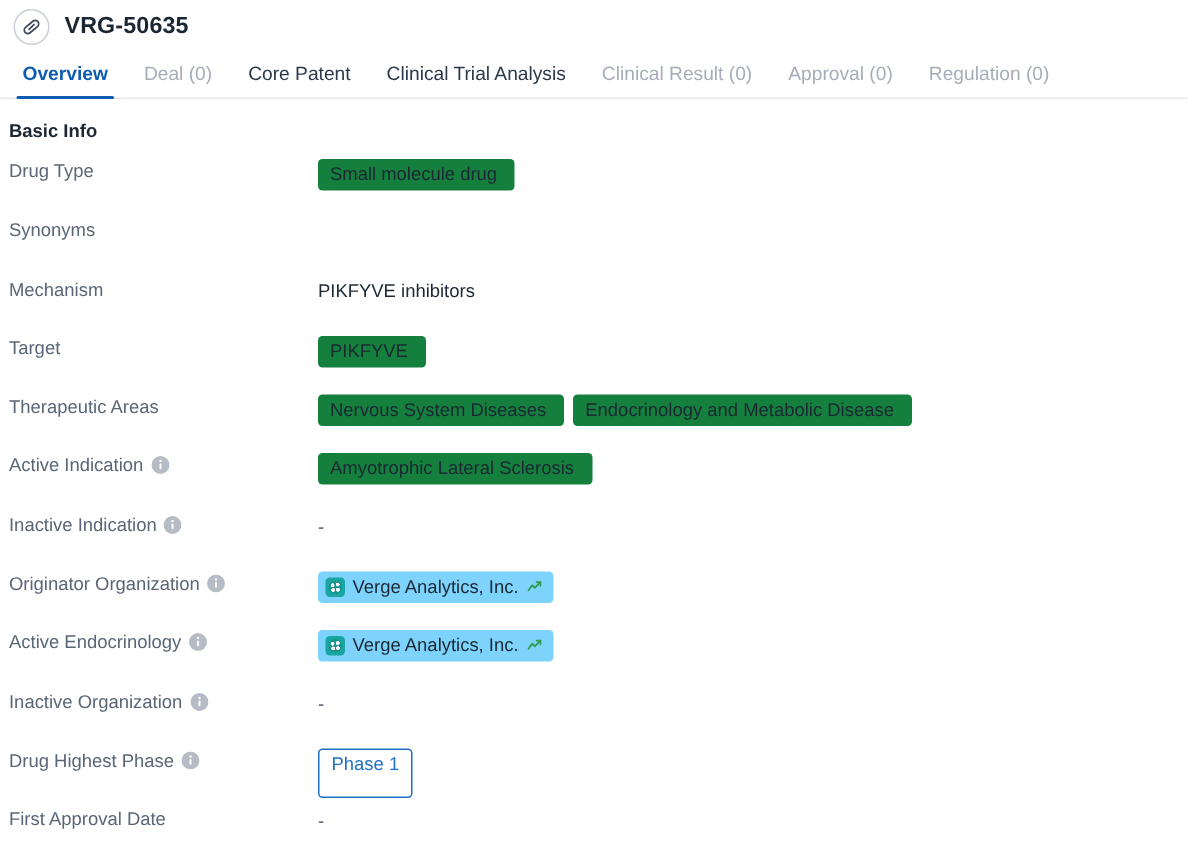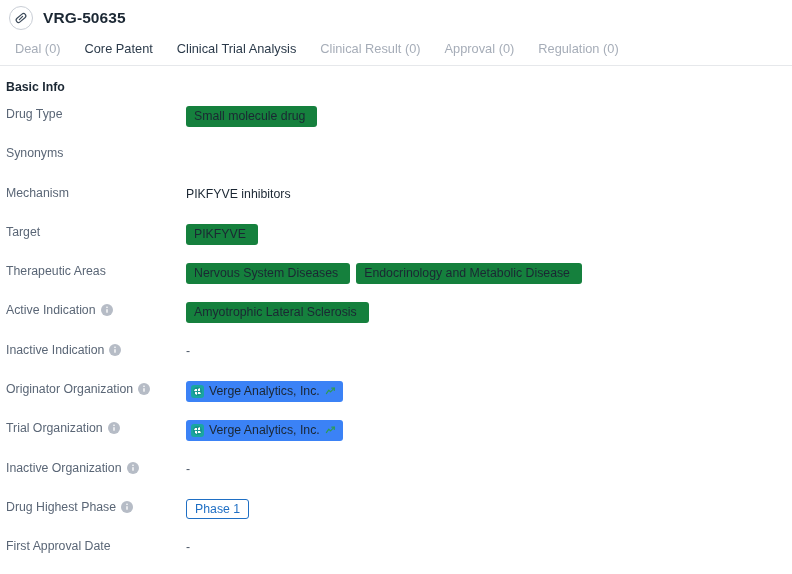--- a/index.html
+++ b/index.html
@@ -86,20 +86,21 @@
   .section-title {
     font-size: 12.3px;
     font-weight: bold;
     color: #1b2733;
     margin: 0 16px 10px 0;
   }
   .row {
     display: flex;
     align-items: flex-start;
     height: 39.3px;
+    gap: 26px;
   }
   .row-label {
     width: 180px;
     flex: 0 0 180px;
     font-size: 12.3px;
     color: #5a6676;
     display: flex;
     align-items: center;
     gap: 5px;
     padding-top: 2px;
@@ -130,21 +131,21 @@
   .chip {
     background: #15803d;
     border-radius: 3px;
     padding: 3px 12px 4px 8px;
     font-size: 12.3px;
     color: #1b2733;
     white-space: nowrap;
     line-height: 14px;
   }
   .chip-org {
-    background: #3b82f6;
+    background: #7dd3fc;
     border-radius: 3px;
     padding: 2px 7px 3px 5px;
     font-size: 12.3px;
     color: #1b2733;
     display: inline-flex;
     align-items: center;
     gap: 5px;
     white-space: nowrap;
     line-height: 16px;
     cursor: pointer;
@@ -171,21 +172,21 @@
       radial-gradient(circle at 35% 70%, #ffffff 0 1.2px, transparent 1.4px),
       radial-gradient(circle at 70% 68%, #ffffff 0 1.2px, transparent 1.4px),
       #16948f;
   }
   .phase-badge {
     display: inline-block;
     border: 1px solid #1f6fc4;
     border-radius: 3px;
     color: #1f6fc4;
     font-size: 12.3px;
-    padding: 2px 8px 1px 8px;
+    padding: 2px 8px 14px 8px;
     line-height: 15px;
     background: #ffffff;
     cursor: pointer;
   }
 
   
   .info-icon {
     width: 12px;
     height: 12px;
     flex: 0 0 auto;
@@ -206,20 +207,21 @@
   <span class="drug-avatar">
     <svg width="14" height="14" viewBox="0 0 24 24" fill="none" stroke="#3c4a5a" stroke-width="2" stroke-linecap="round">
       <rect x="2.5" y="8" width="19" height="8" rx="4" transform="rotate(-40 12 12)"></rect>
       <line x1="9.2" y1="14.8" x2="14.8" y2="9.2"></line>
     </svg>
   </span>
   <span class="page-title">VRG-50635</span>
 </div>
 
 <div class="tabbar">
+  <div class="tab active">Overview</div>
   <div class="tab disabled">Deal (0)</div>
   <div class="tab">Core Patent</div>
   <div class="tab">Clinical Trial Analysis</div>
   <div class="tab disabled">Clinical Result (0)</div>
   <div class="tab disabled">Approval (0)</div>
   <div class="tab disabled">Regulation (0)</div>
 </div>
 
 <div class="content">
   <div class="section-title">Basic Info</div>
@@ -311,21 +313,21 @@
         <svg class="trend-icon" viewBox="0 0 16 16" fill="none" stroke="#2e9b52" stroke-width="1.7" stroke-linecap="round" stroke-linejoin="round">
           <polyline points="2,11 5.5,6 8,8.5 13.5,3"></polyline>
           <polyline points="9.8,3 13.5,3 13.5,6.6"></polyline>
         </svg>
       </span>
     </div>
   </div>
 
   <div class="row">
     <div class="row-label">
-      <span>Trial Organization</span>
+      <span>Active Endocrinology</span>
       <svg class="info-icon" viewBox="0 0 16 16">
         <circle cx="8" cy="8" r="8" fill="#b6bcc6"></circle>
         <rect x="7.1" y="6.6" width="1.8" height="5.2" rx="0.9" fill="#ffffff"></rect>
         <circle cx="8" cy="4.4" r="1.1" fill="#ffffff"></circle>
       </svg>
     </div>
     <div class="row-value">
       <span class="chip-org">
         <span class="org-logo"></span>
         <span>Verge Analytics, Inc.</span>

